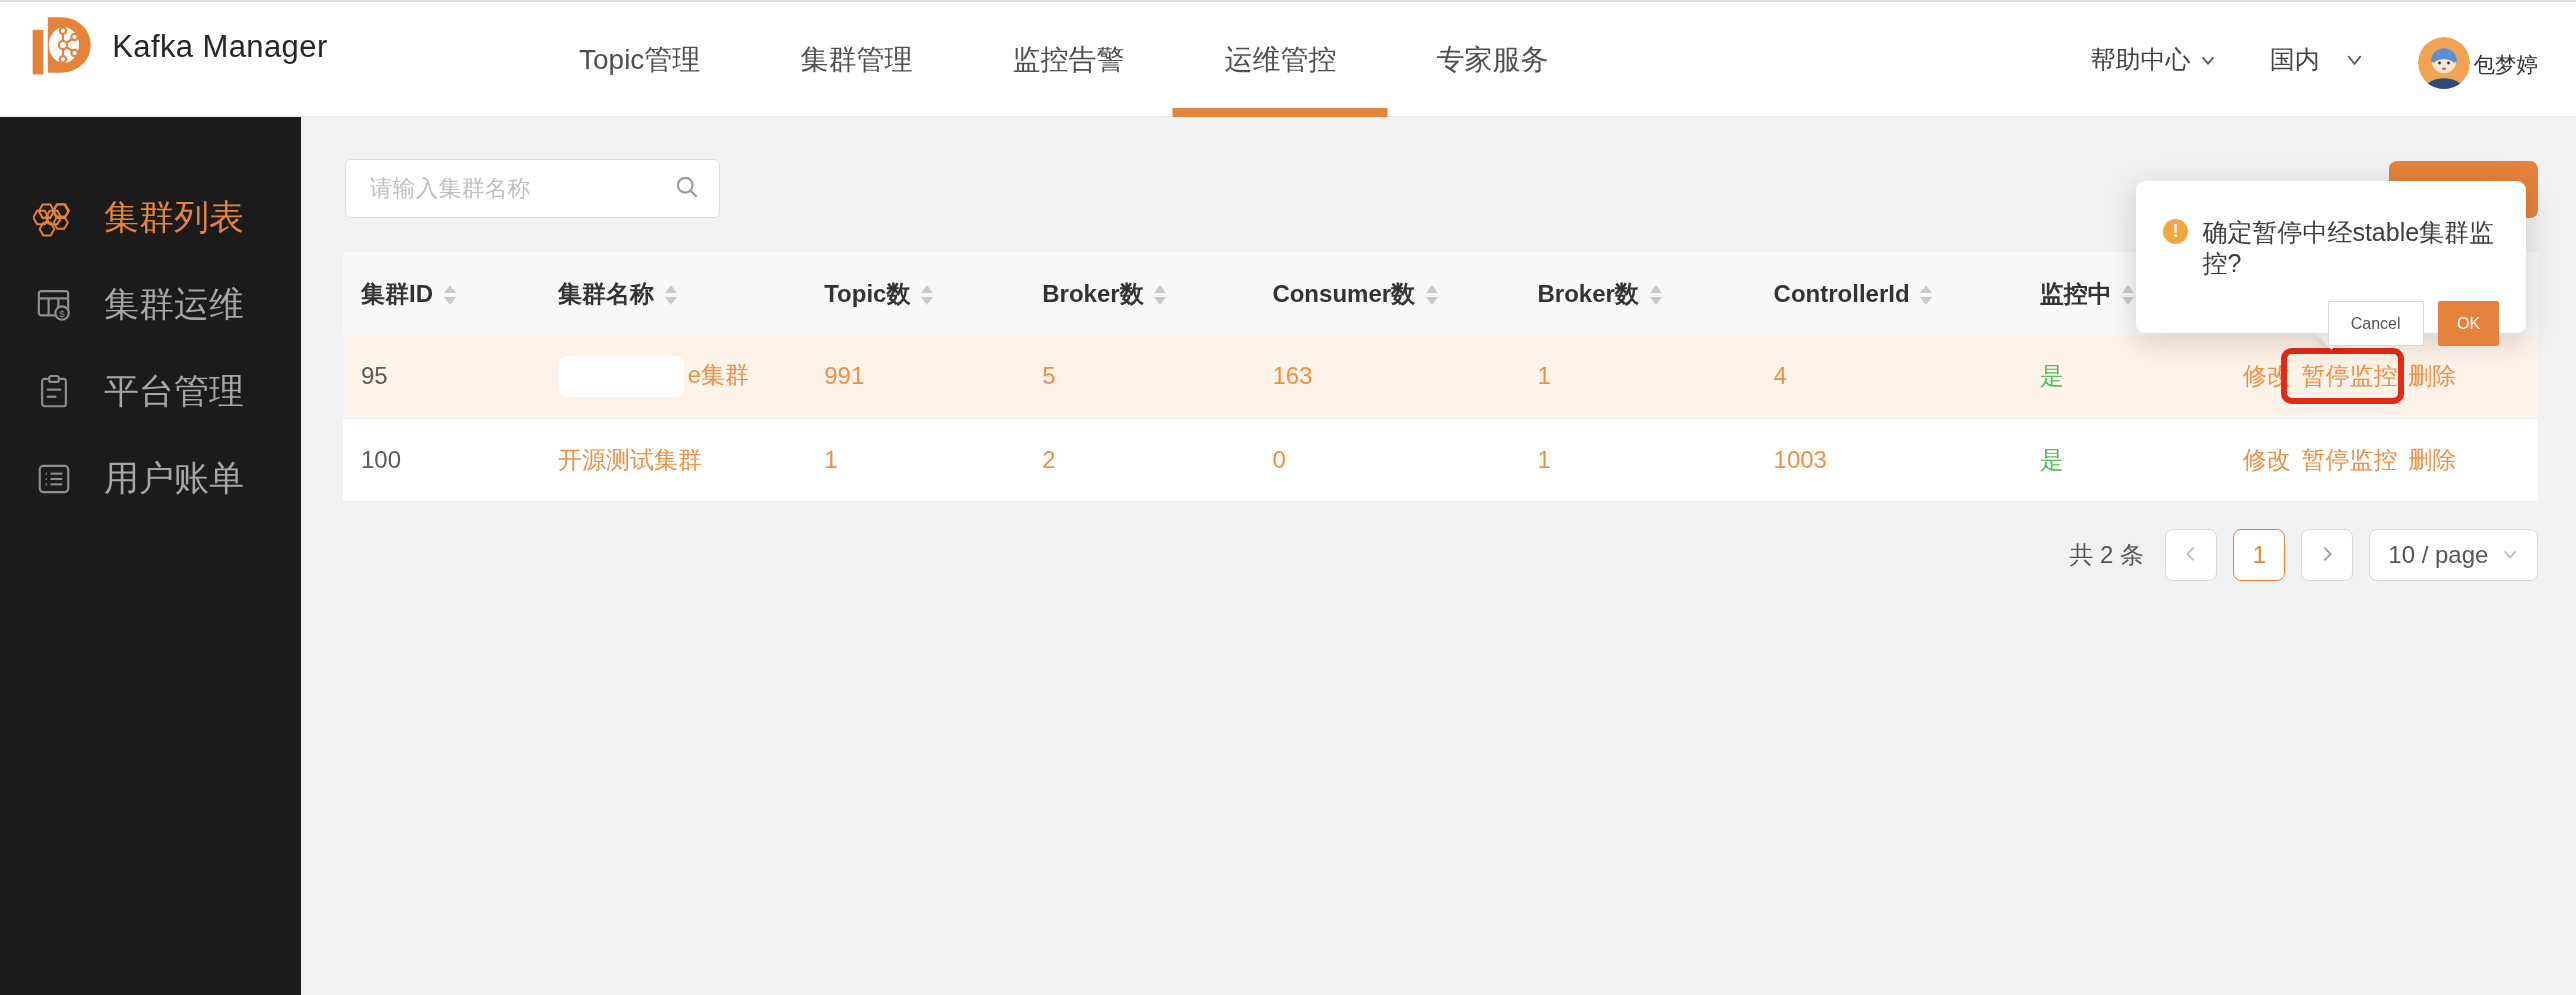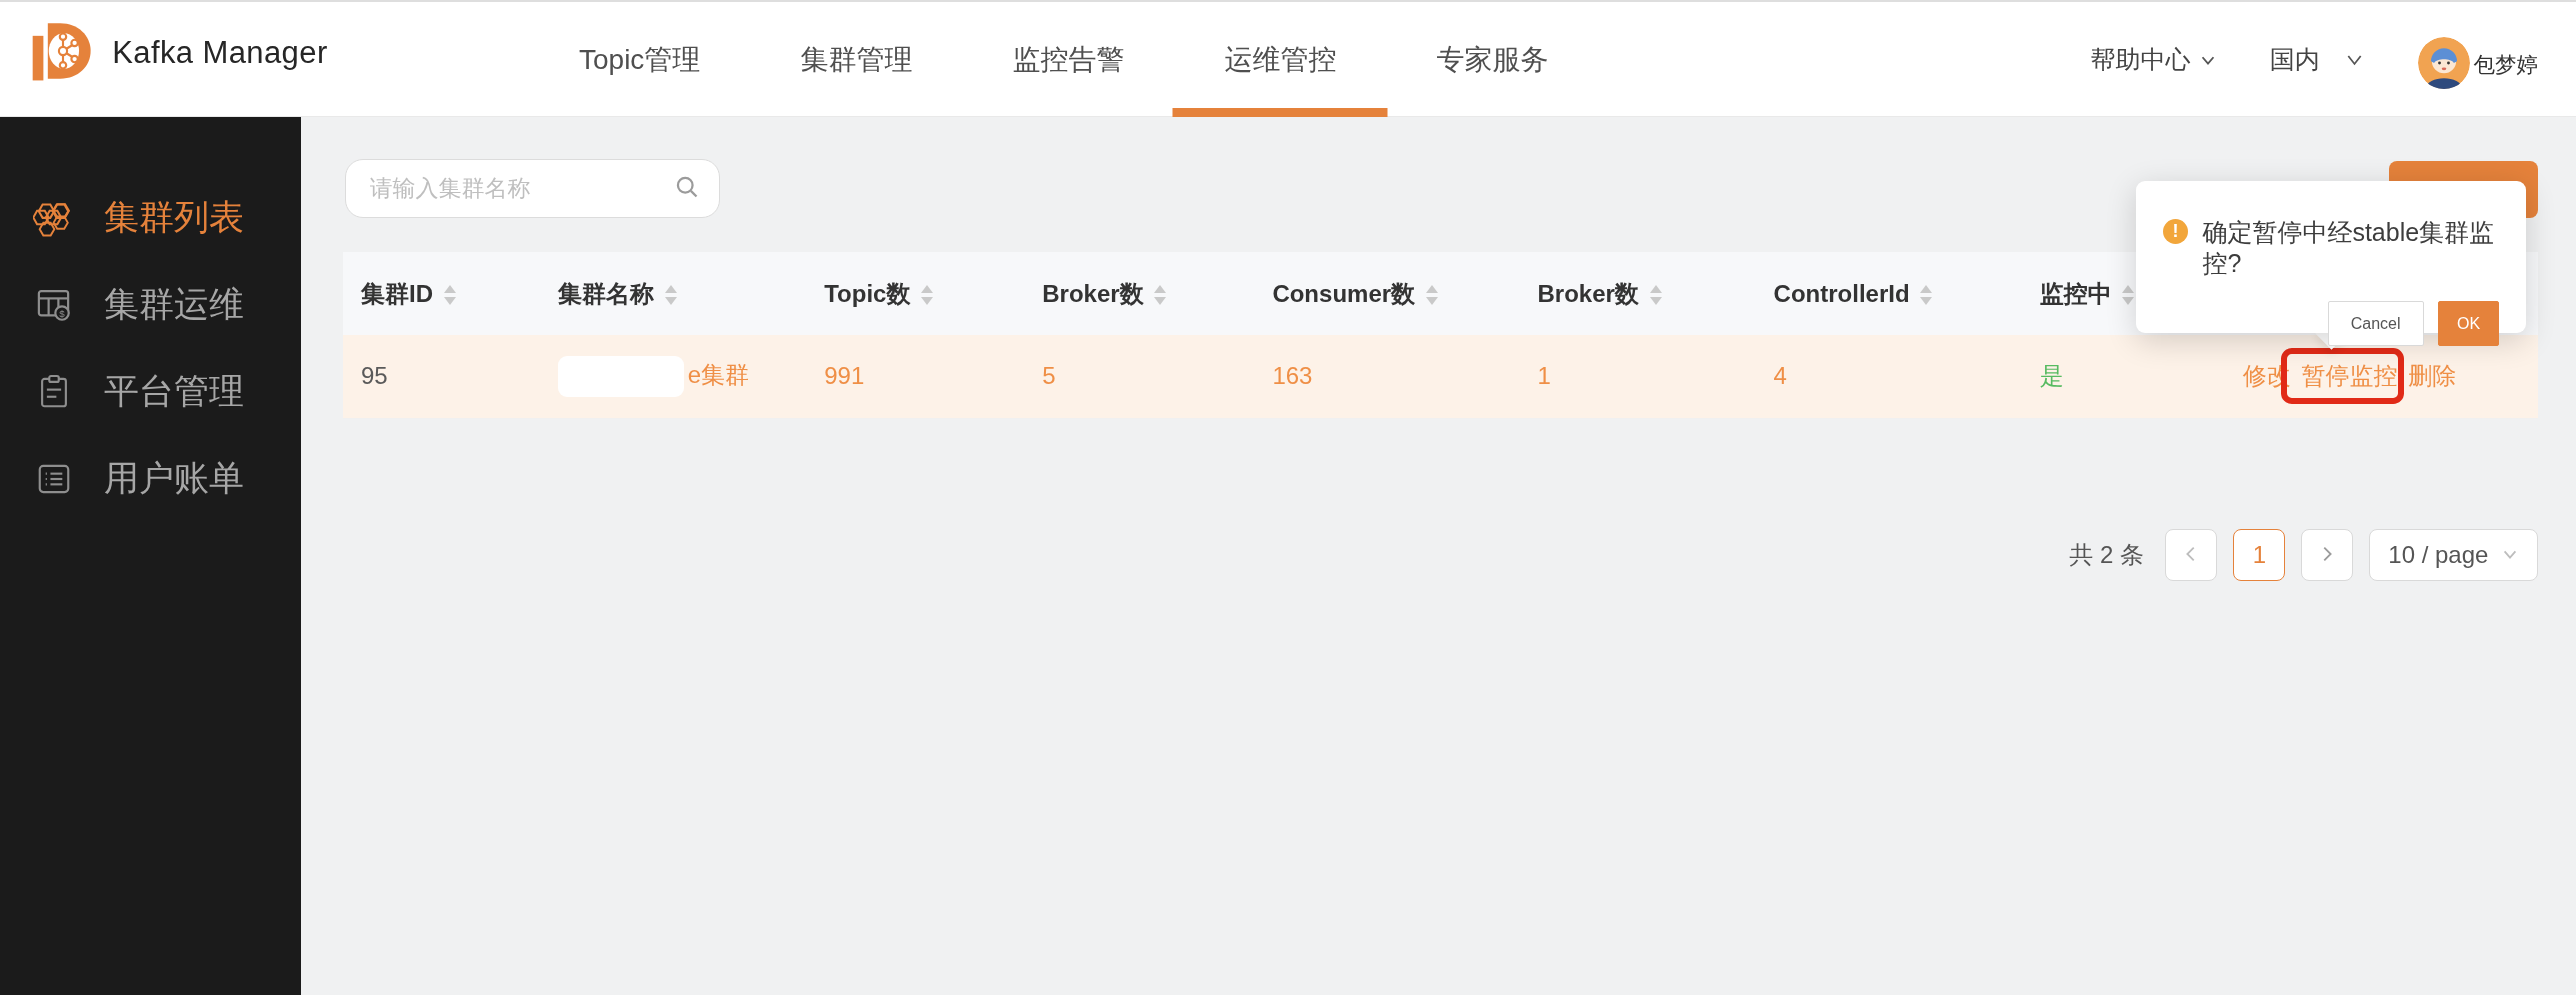--- a/index.html
+++ b/index.html
@@ -8,21 +8,21 @@
     font-family:"Liberation Sans",sans-serif;background:#F0F1F2;
     -webkit-font-smoothing:antialiased;
   }
   .app{position:absolute;inset:0;}
 
   
   .topbar{
     position:absolute;left:0;top:0;width:100%;height:117px;background:#fff;
     border-top:2.7px solid #DEDEDE;border-bottom:0.9px solid #E9E9E9;box-sizing:border-box;z-index:30;
   }
-  .brand{position:absolute;left:30px;top:16px;display:flex;align-items:center;gap:12.6px;}
+  .brand{position:absolute;left:30px;top:10px;display:flex;align-items:center;gap:12.6px;}
   .brand-title{font-size:31px;color:#262626;font-weight:500;letter-spacing:0.4px;margin-left:3.6px;}
   .topnav{position:absolute;left:579px;top:0;height:115px;display:flex;align-items:center;gap:100px;}
   .topnav .nav-item{position:relative;height:115px;display:flex;align-items:center;
     font-size:28px;color:#4F4F4F;cursor:pointer;}
   .topnav .nav-item.active .underline{
     position:absolute;left:50%;transform:translateX(-50%);bottom:0;width:215px;height:9px;background:#E5823B;}
   .topbar-right{position:absolute;right:38px;top:0;height:115px;display:flex;align-items:center;gap:52px;}
   .tr-item{display:flex;align-items:center;gap:7.2px;font-size:25px;color:#444;cursor:pointer;}
   .chev{display:inline-flex;}
   .user-block{display:flex;flex-direction:row;align-items:center;gap:3.6px;margin-top:9px;}
@@ -34,21 +34,21 @@
   .side-item{height:87px;display:flex;align-items:center;gap:30px;padding-left:33px;cursor:pointer;}
   .side-item .lbl{font-size:35px;color:#A6A6A6;}
   .side-item.active .lbl{color:#E5823B;}
   .side-icon{width:41px;height:41px;display:flex;align-items:center;justify-content:center;}
 
   
   .content{position:absolute;left:301px;top:117px;right:0;bottom:0;background:#F0F1F2;}
 
   .search-box{
     position:absolute;left:44px;top:42px;width:375px;height:59px;background:#fff;
-    border:0.9px solid #DCDCDC;border-radius:18px;box-sizing:border-box;
+    border:0.9px solid #DCDCDC;border-radius:6px;box-sizing:border-box;
     display:flex;align-items:center;padding:0 18px 0 21.5px;}
   .search-box input{
     flex:1;border:none;outline:none;font-size:23px;color:#666;background:transparent;
     font-family:"Liberation Sans",sans-serif;}
   .search-box input::placeholder{color:#BFBFBF;}
 
   .add-btn{
     position:absolute;left:2088px;top:44px;width:149px;height:57px;background:#E5823B;
     border:none;border-radius:8px;cursor:pointer;z-index:5;}
 
@@ -318,20 +318,35 @@
           <td class="c-orange">991</td>
           <td class="c-orange">5</td>
           <td class="c-orange">163</td>
           <td class="c-orange">1</td>
           <td class="c-orange">4</td>
           <td class="c-green">是</td>
           <td class="ops">
             <a class="tbl-link">修改</a><a class="tbl-link">暂停监控</a><a class="tbl-link">删除</a>
           </td>
         </tr>
+        <tr>
+          <td class="c-id">100</td>
+          <td>
+            <a class="tbl-link">开源测试集群</a>
+          </td>
+          <td class="c-orange">1</td>
+          <td class="c-orange">2</td>
+          <td class="c-orange">0</td>
+          <td class="c-orange">1</td>
+          <td class="c-orange">1003</td>
+          <td class="c-green">是</td>
+          <td class="ops">
+            <a class="tbl-link">修改</a><a class="tbl-link">暂停监控</a><a class="tbl-link">删除</a>
+          </td>
+        </tr>
       </tbody>
     </table>
 
     <div class="pagination">
       <span class="pg-total">共 2 条</span>
       <div class="pg-btn">
         <span>
           <svg width="20" height="20" viewBox="0 0 22 22">
               <polyline points="14,4 7,11 14,18" fill="none" stroke="#BDBDBD" stroke-width="2"></polyline>
             </svg>

